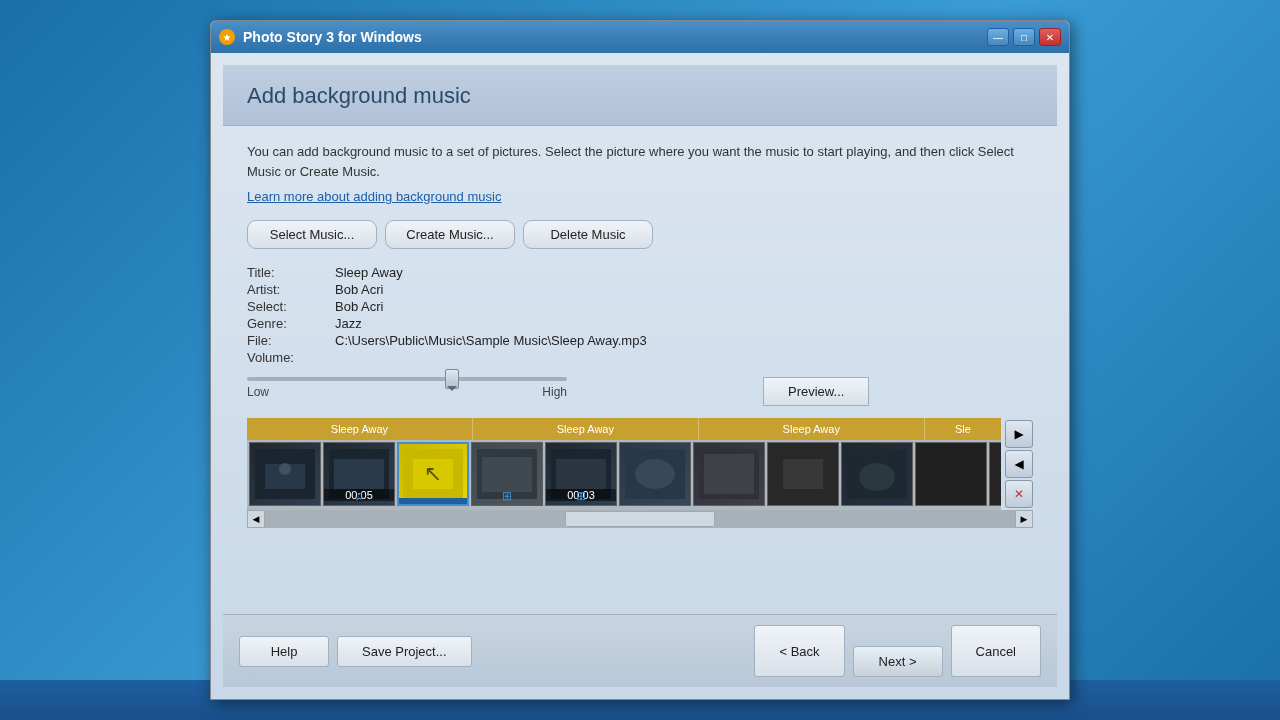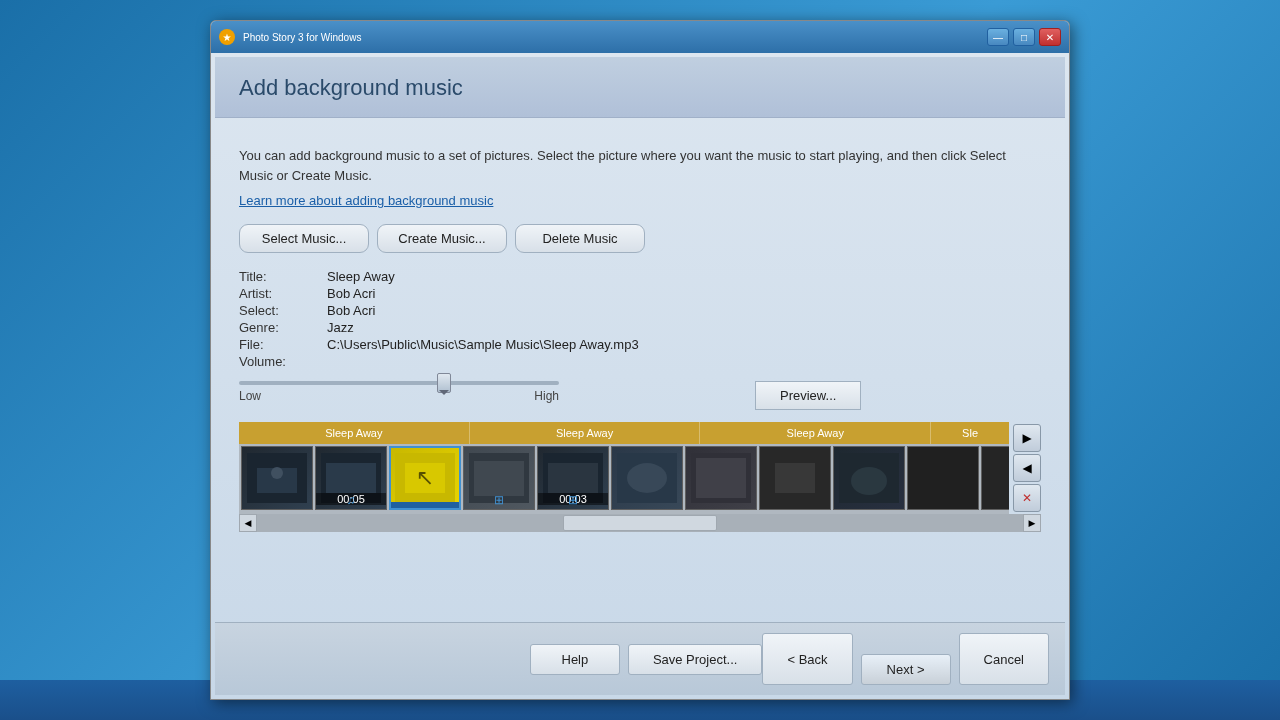--- a/index.html
+++ b/index.html
@@ -54,22 +54,22 @@
       background: #f0a000;
       border-radius: 50%;
       display: flex;
       align-items: center;
       justify-content: center;
       font-size: 10px;
       color: white;
     }
     .title-text {
       color: white;
-      font-size: 10px;
-      font-weight: 400;
+      font-size: 14px;
+      font-weight: 700;
     }
     .title-controls {
       display: flex;
       gap: 4px;
     }
     .title-btn {
       width: 22px;
       height: 18px;
       background: linear-gradient(to bottom, #6ab0e0, #4888c0);
       border: 1px solid #2060a0;
@@ -81,25 +81,24 @@
       font-size: 10px;
       color: white;
     }
     .title-btn.close {
       background: linear-gradient(to bottom, #e06060, #c03030);
       border-color: #a02020;
     }
     .window-body {
       flex: 1;
       background: linear-gradient(to bottom, #dce6f0 0%, #c8d8e8 100%);
-      padding: 4px;
+      padding: 12px;
       display: flex;
       flex-direction: column;
       border-radius: 0 0 0 0;
-      gap: 12px;
     }
     .header-section {
       background: linear-gradient(to bottom, #c0cfe0, #b0c0d8);
       padding: 18px 24px 16px 24px;
       border-bottom: 1px solid #a0b0c8;
     }
     .page-title {
       font-size: 22px;
       color: #2a4a6a;
       font-weight: 300;
@@ -298,21 +297,21 @@
       left: 40%;
       width: 20%;
       height: 16px;
       background: #d0d8e0;
       border: 1px solid #a0a8b0;
       border-radius: 2px;
       cursor: pointer;
     }
     .footer {
       display: flex;
-      justify-content: flex-end;
+      justify-content: space-between;
       align-items: center;
       padding: 10px 16px;
       background: linear-gradient(to bottom, #c8d4e0, #b8c8d8);
       border-top: 1px solid #a0b0c0;
     }
     .footer-left {
       display: flex;
       gap: 8px;
     }
     .footer-right {

